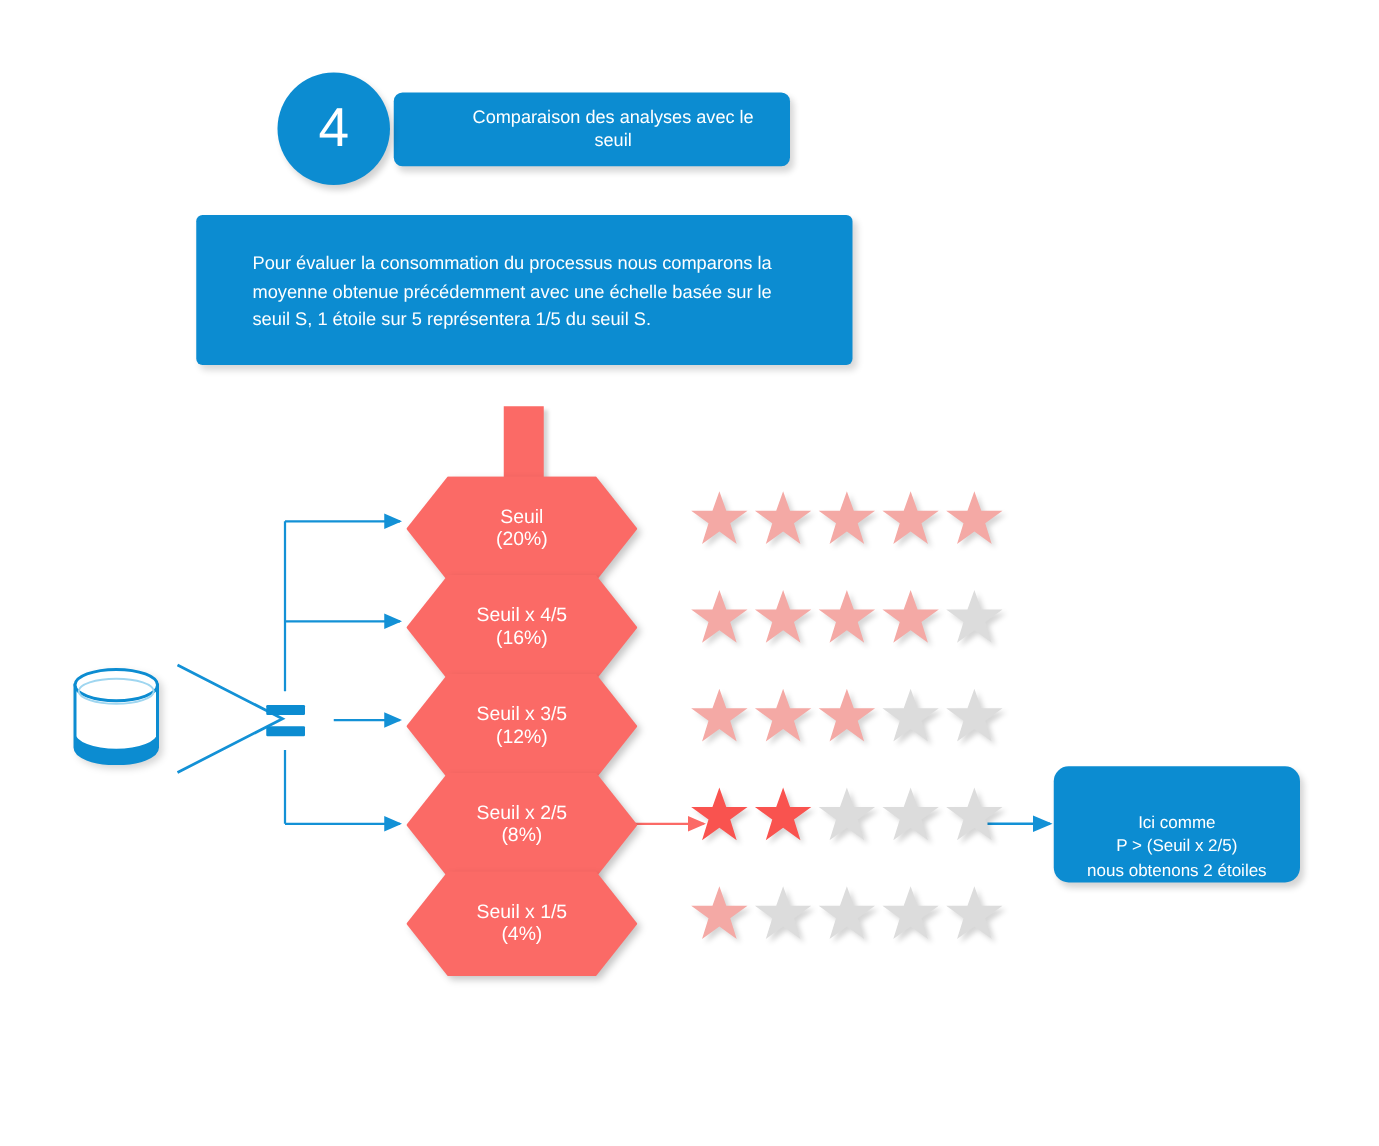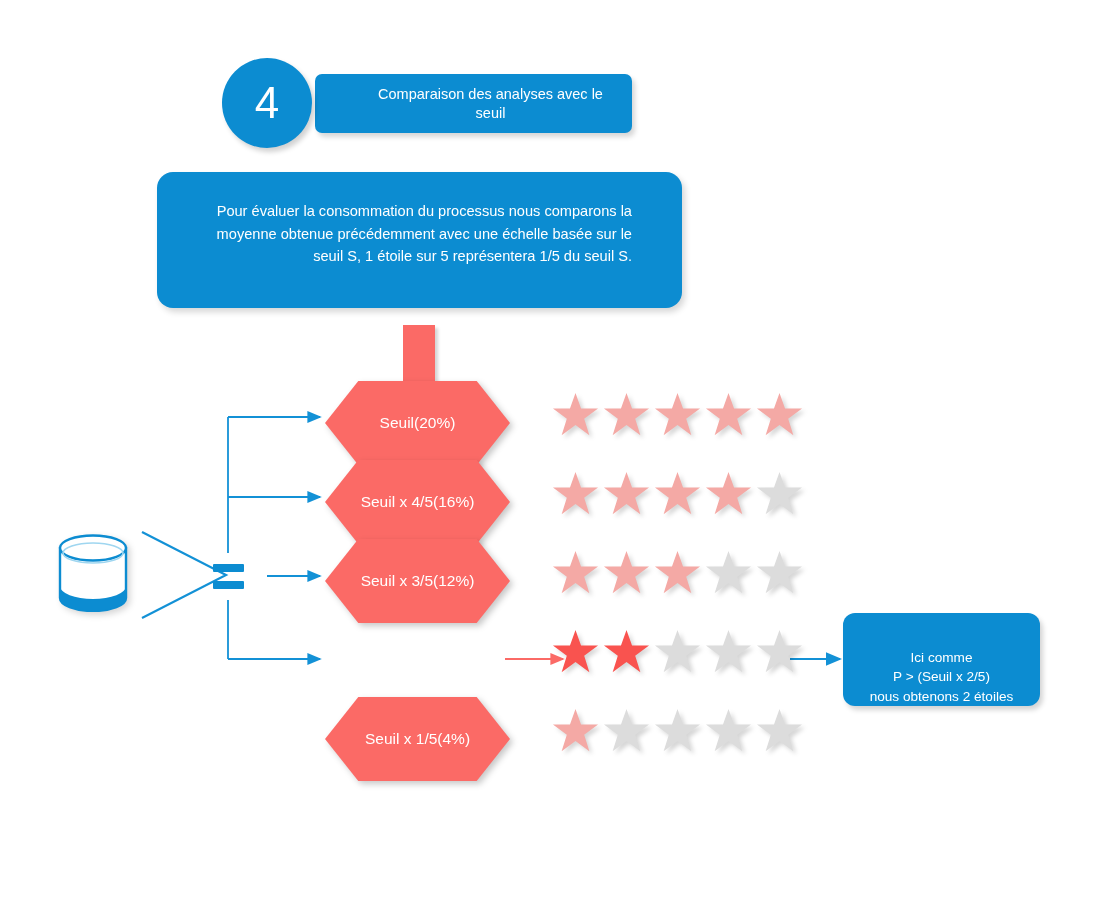--- a/index.html
+++ b/index.html
@@ -27,24 +27,23 @@
     z-index:3;
     padding-left:24px;
   }
   .step-title span{
     color:#ffffff;font-size:14.5px;line-height:1.25;text-align:center;
     padding:0 16px 0 26px;display:block;
   }
 
   
   .desc-card{
-    position:absolute;left:157px;top:172px;width:525px;height:136px;
-    background:#0c8cd1;border-radius:16px;
+    position:absolute;left:157px;top:172px;width:525px;height:120px;
+    background:#0c8cd1;border-radius:5px;
     box-shadow:3px 4px 6px rgba(0,0,0,.16);
-    text-align:right;
   }
   .desc-card p{
     margin:0;position:absolute;left:45px;top:28px;width:430px;
     color:#ffffff;font-size:14.6px;line-height:1.55;
   }
 
   
   .top-stem{
     position:absolute;left:403px;top:325px;width:32px;height:63px;
     background:#fb6a66;box-shadow:3px 3px 3px rgba(0,0,0,.17);
@@ -52,21 +51,21 @@
 
   
   .hex-col{position:absolute;left:325px;top:381px;width:195px;height:395px;}
   .hex{
     position:absolute;left:0;width:185px;height:84px;
     filter:drop-shadow(3px 3px 3px rgba(0,0,0,.22));
   }
   .hex .body{
     width:100%;height:100%;background:#fb6a66;
     clip-path:polygon(18% 0,82% 0,100% 50%,82% 100%,18% 100%,0 50%);
-    display:flex;flex-direction:row;align-items:center;justify-content:center;
+    display:flex;flex-direction:column;align-items:center;justify-content:center;
   }
   .hex .t1,.hex .t2{
     color:#ffffff;font-size:15.5px;line-height:1.18;text-align:center;
     display:block;
   }
   .hex0{top:0;}   .hex1{top:79px;} .hex2{top:158px;}
   .hex3{top:237px;} .hex4{top:316px;}
 
   
   .db{position:absolute;left:57px;top:534px;width:72px;height:78px;}
@@ -193,20 +192,26 @@
       </div>
     </div>
 
     <div class="hex hex2">
       <div class="body">
         <span class="t1">Seuil x 3/5</span>
         <span class="t2">(12%)</span>
       </div>
     </div>
 
+    <div class="hex hex3">
+      <div class="body">
+        <span class="t1">Seuil x 2/5</span>
+        <span class="t2">(8%)</span>
+      </div>
+    </div>
 
     <div class="hex hex4">
       <div class="body">
         <span class="t1">Seuil x 1/5</span>
         <span class="t2">(4%)</span>
       </div>
     </div>
   </div>
 
   <div class="star-rows">

